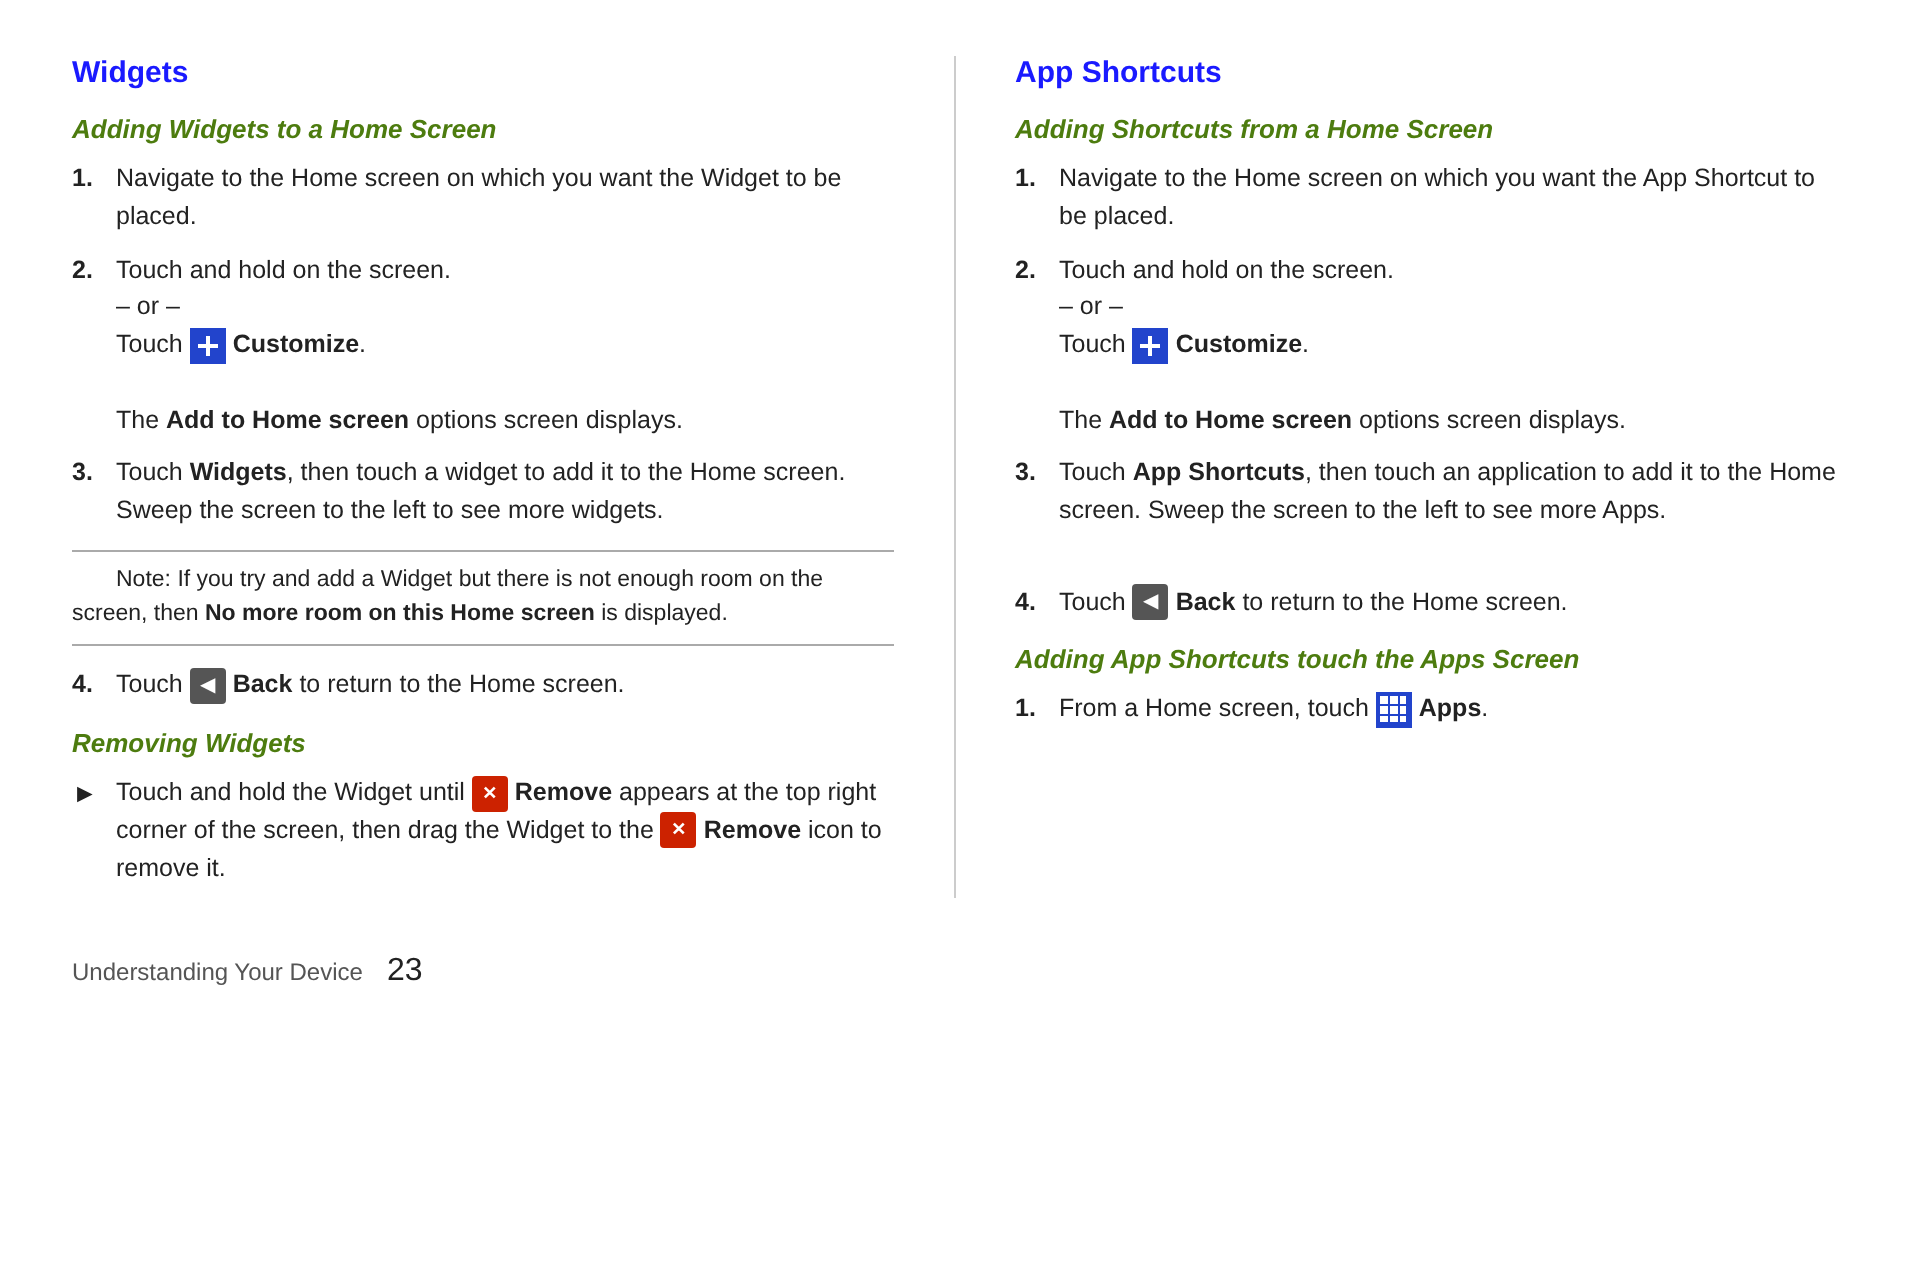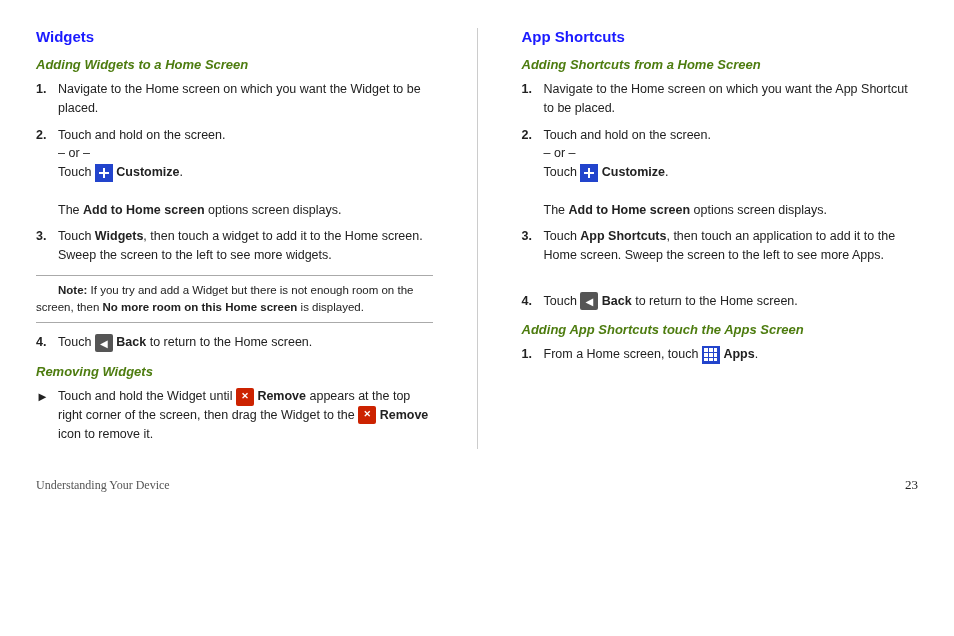--- a/index.html
+++ b/index.html
@@ -7,21 +7,21 @@
       font-family: Arial, sans-serif;
       font-size: 13px;
       background: #fff;
       color: #222;
       width: 954px;
       min-height: 636px;
       padding: 28px 36px 20px 36px;
     }
     .columns {
       display: flex;
-      gap: 40px;
+      gap: 26px;
     }
     .col {
       flex: 1;
     }
     .section-title {
       color: #1a1aff;
       font-size: 15px;
       font-weight: bold;
       margin-bottom: 8px;
     }
@@ -150,21 +150,21 @@
     }
     .note-box {
       border-top: 1px solid #aaa;
       border-bottom: 1px solid #aaa;
       padding: 6px 0;
       margin: 10px 0 10px 0;
       font-size: 11.5px;
       line-height: 1.5;
     }
     .note-box .note-label {
-      font-weight: bold;
+      font-weight: normal;
       padding-left: 22px;
     }
     ul.bullet-list {
       list-style: none;
       padding: 0;
       margin: 0;
     }
     ul.bullet-list li {
       display: flex;
       margin-bottom: 6px;
@@ -172,31 +172,30 @@
       line-height: 1.5;
     }
     ul.bullet-list li .arrow {
       font-size: 13px;
       min-width: 18px;
       margin-right: 4px;
       flex-shrink: 0;
     }
     .footer {
       display: flex;
-      justify-content: space-between;
+      justify-content: flex-start;
       align-items: center;
       margin-top: 28px;
       font-size: 12px;
       color: #555;
-      font-family: Liberation Serif, serif;
     }
     .footer .page-num {
-      font-size: 13px;
+      font-size: 16px;
       color: #222;
-      margin-left: 24px;
+      margin-left: 12px;
     }
     .divider-col {
       width: 1px;
       background: #ccc;
       margin: 0 4px;
     }
   </style>
 </head>
 <body>
 

